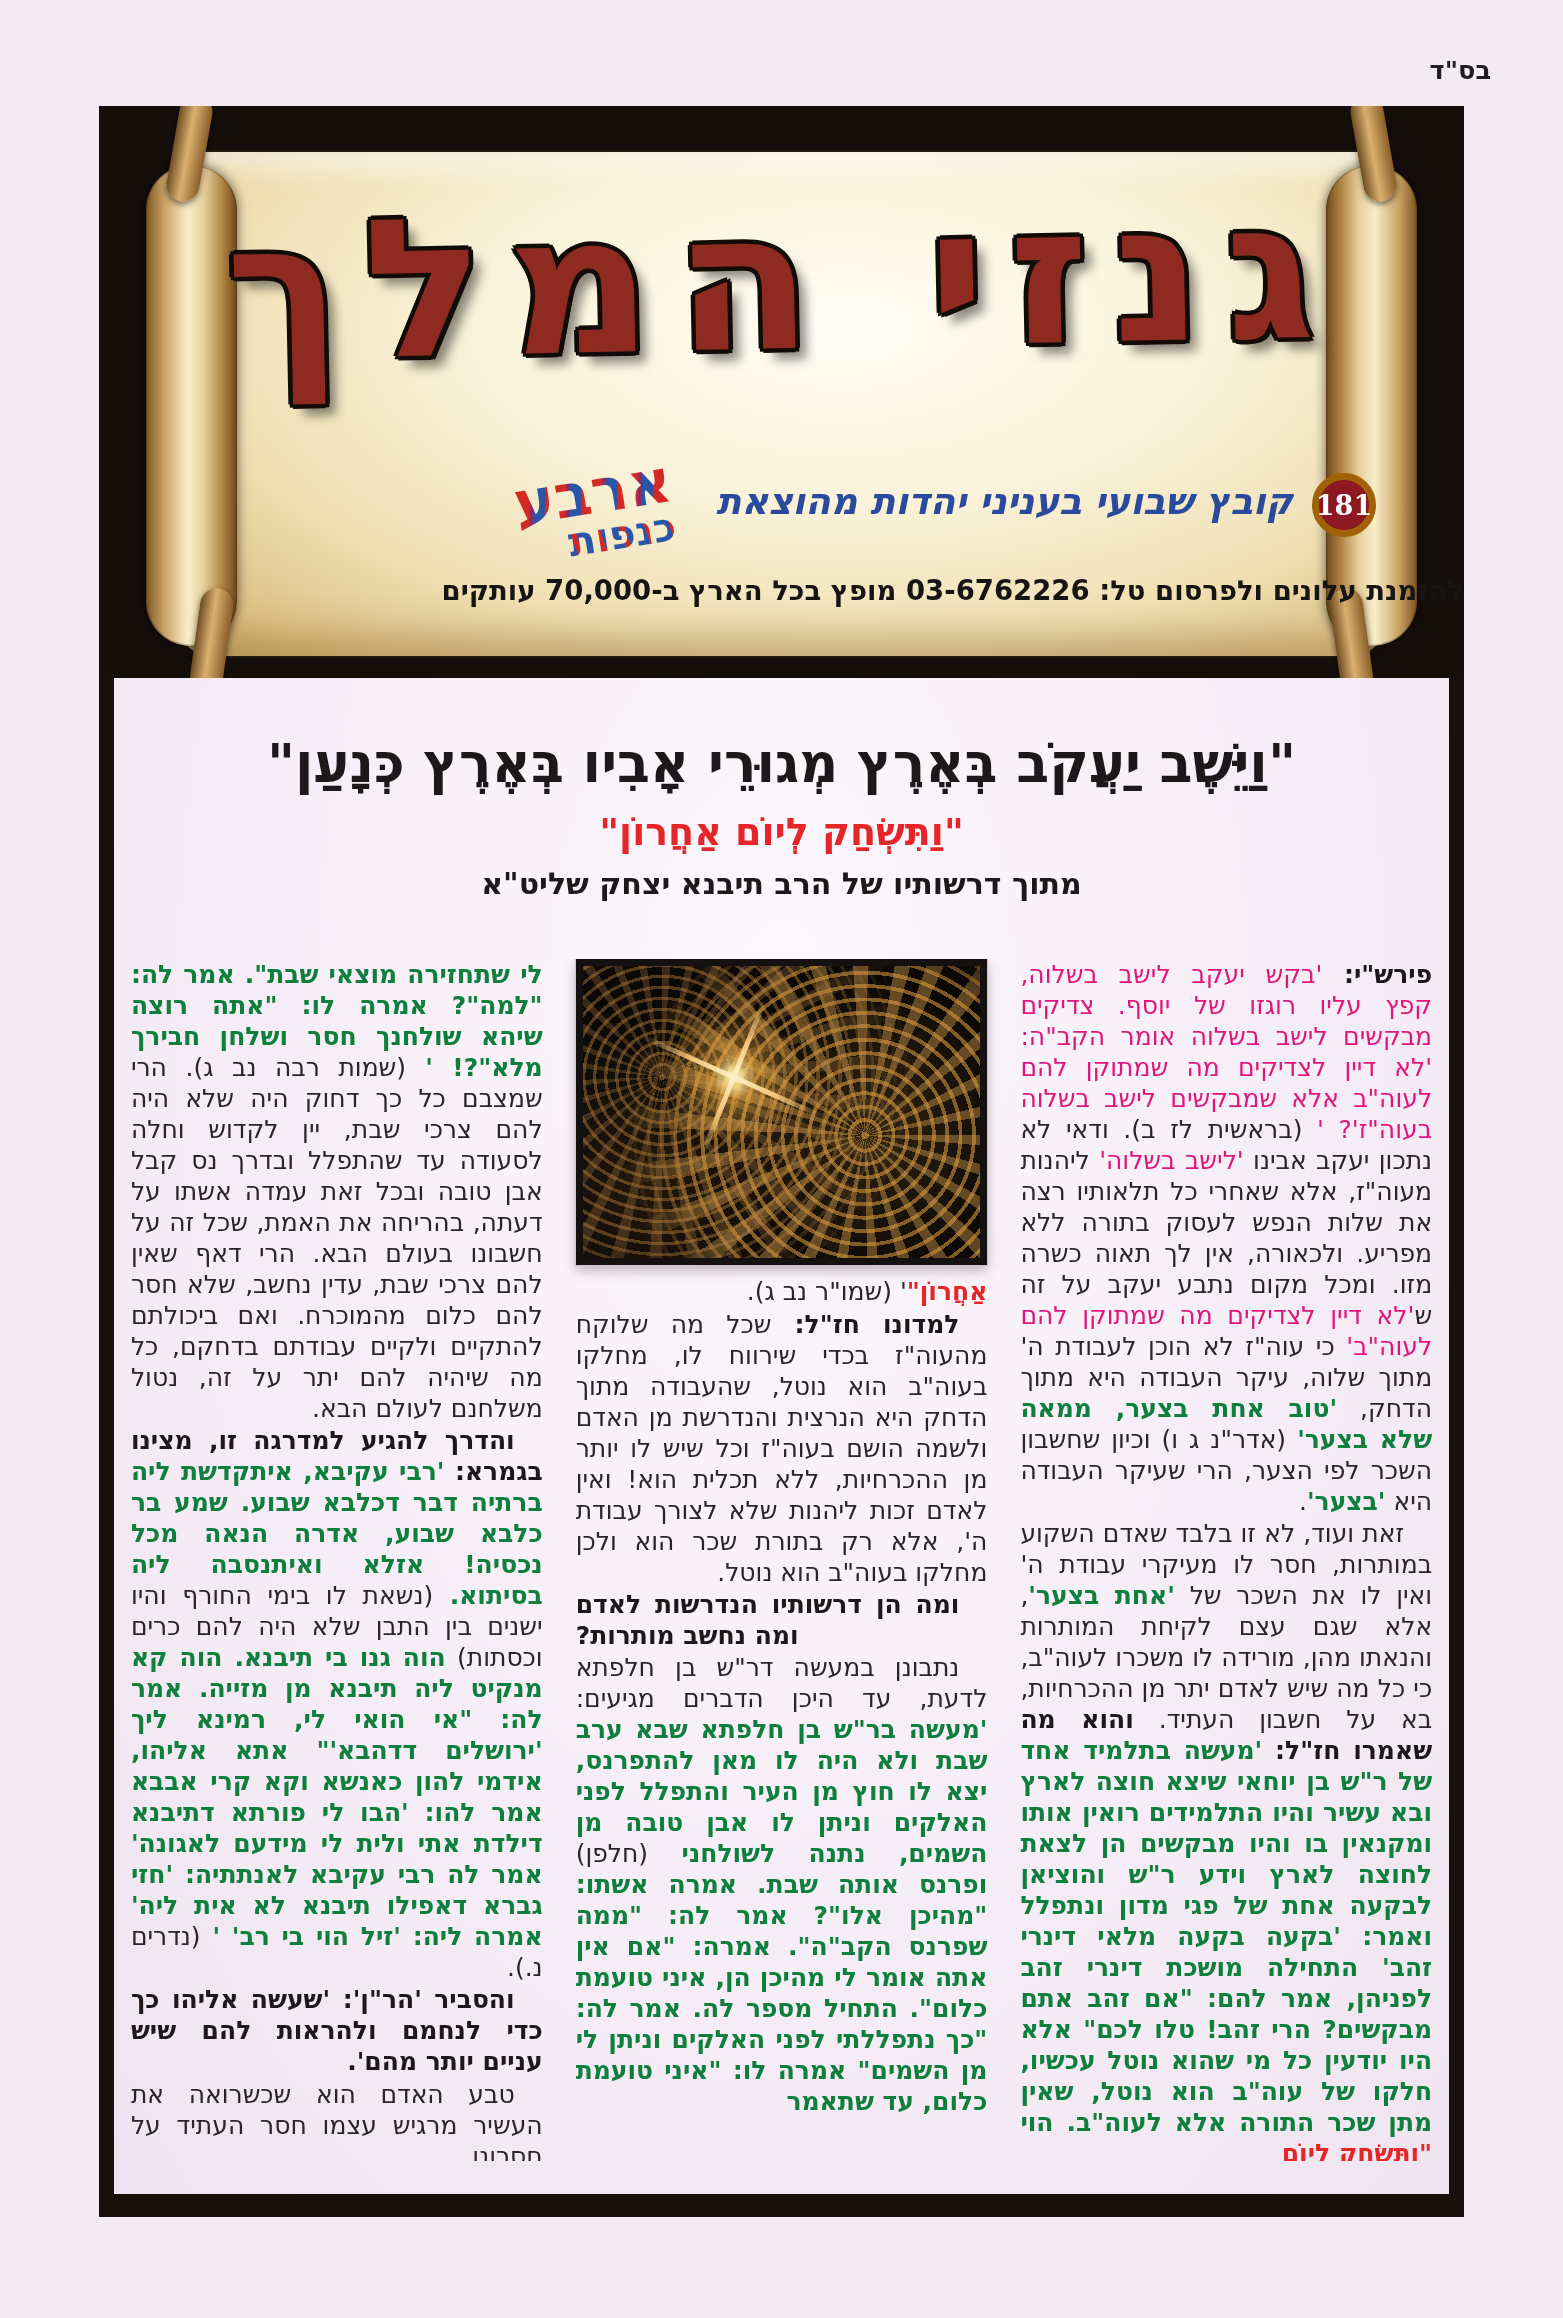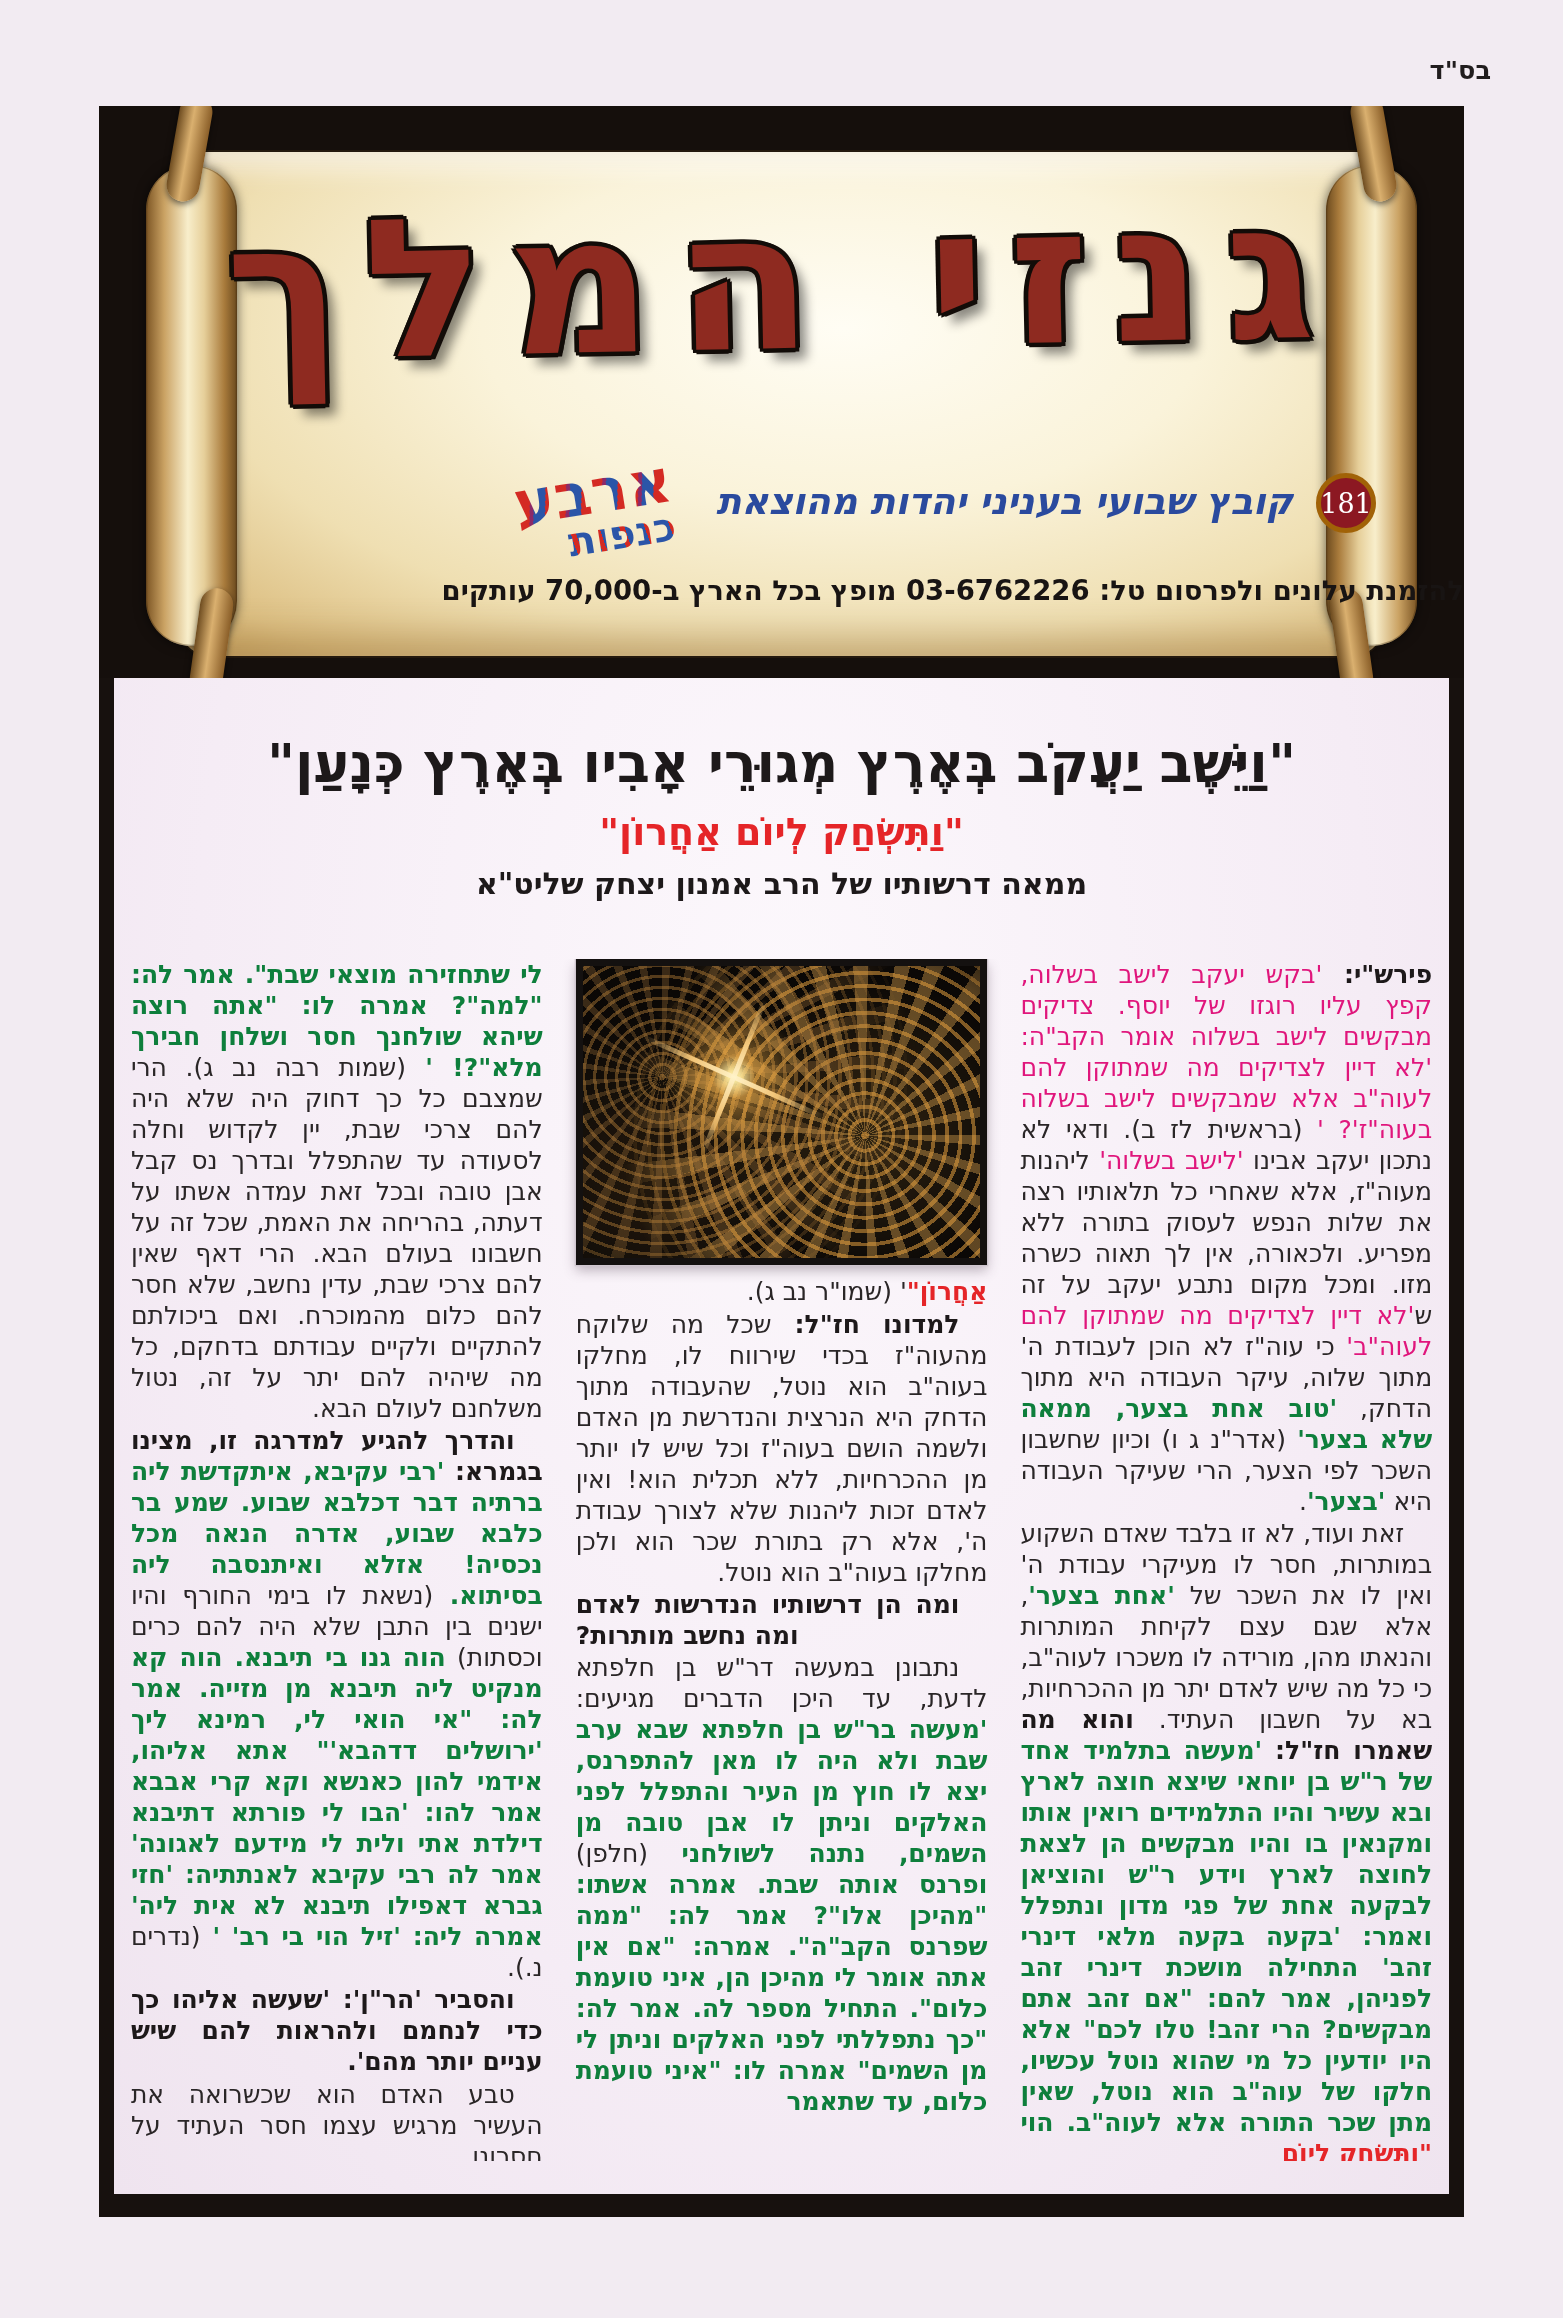--- a/index.html
+++ b/index.html
@@ -26,22 +26,22 @@
   .pole.tl{left:74px;top:-11.5px;transform:rotate(10deg);}
   .pole.bl{left:96px;bottom:-16.6px;transform:rotate(8deg);}
   .pole.tr{right:74px;top:-11.5px;transform:rotate(-10deg);}
   .pole.br{right:96px;bottom:-16.6px;transform:rotate(-8deg);}
   .masthead{position:absolute;left:0;right:0;top:75px;text-align:center;
     font-size:192px;line-height:1.05;font-weight:900;color:#8e2a20;letter-spacing:22px;
     transform:rotate(-1.2deg) scaleX(1.04);
     text-shadow:3.8px 3.8px 0 #120c08,-3.2px 3.2px 0 #120c08,3.2px -3.2px 0 #120c08,-3.2px -3.2px 0 #120c08,0 4.5px 0 #120c08,0 -4.5px 0 #120c08,4.5px 0 0 #120c08,-4.5px 0 0 #120c08,10.2px 11.5px 10.2px rgba(0,0,0,.45);}
   .issue-row{position:absolute;left:0;right:0;top:366px;height:83px;}
   .issue-badge{position:absolute;right:88px;top:1.3px;width:50px;height:50px;border-radius:50%;
-    background:#8c1822;border:5px solid #a16207;display:flex;align-items:center;justify-content:center;
-    color:#fff;font-family:"DejaVu Serif",serif;font-size:27px;font-weight:400;}
+    background:#8c1822;border:7px solid #a16207;display:flex;align-items:center;justify-content:center;
+    color:#fff;font-family:"DejaVu Serif",serif;font-size:27px;font-weight:700;}
   .issue-subtitle{position:absolute;right:171px;top:7.7px;font-size:37px;font-weight:700;font-style:italic;color:#2a4a9e;white-space:nowrap;}
   .brand{position:absolute;left:391px;top:-7.7px;width:211px;text-align:center;transform:rotate(-9deg);line-height:.92;}
   .brand .l1{font-size:61px;font-weight:900;
     background:repeating-linear-gradient(100deg,#d42a23 0 10.2px,#8c2a68 10.2px 14px,#2b55a8 14px 25.6px,#d42a23 25.6px 36px);
     -webkit-background-clip:text;background-clip:text;color:transparent;}
   .brand .l2{font-size:40px;font-weight:900;margin-right:-45px;
     background:repeating-linear-gradient(80deg,#2b55a8 0 9px,#d42a23 9px 14px,#2b55a8 14px 24px);
     -webkit-background-clip:text;background-clip:text;color:transparent;}
   .contact-line{position:absolute;left:0;right:0;top:468px;text-align:right;font-size:27.5px;font-weight:700;color:#181413;}
   
@@ -115,21 +115,21 @@
   </div>
   <div class="contact-line">להזמנת עלונים ולפרסום טל: 03-6762226 מופץ בכל הארץ ב-70,000 עותקים</div>
 </div>
 
 <div class="frame">
   <div class="frame-inner">
 
     <div class="headline">
       <div class="verse">"וַיֵּשֶׁב יַעֲקֹב בְּאֶרֶץ מְגוּרֵי אָבִיו בְּאֶרֶץ כְּנָעַן"</div>
       <div class="subverse">"וַתִּשְׂחַק לְיוֹם אַחֲרוֹן"</div>
-      <div class="byline">ממאה דרשותיו של הרב אמנון יצחק שליט"א</div>
+      <div class="byline">מתוך דרשותיו של הרב תיבנא יצחק שליט"א</div>
     </div>
 
     <div class="columns">
 
       <div class="col">
         <p>
           <span class="seg-b">פירש"י: </span><span class="seg-pink">'בקש יעקב לישב בשלוה, קפץ עליו רוגזו של יוסף. צדיקים מבקשים לישב בשלוה אומר הקב"ה: 'לא דיין לצדיקים מה שמתוקן להם לעוה"ב אלא שמבקשים לישב בשלוה בעוה"ז'? ' </span><span>(בראשית לז ב). ודאי לא נתכון יעקב אבינו </span><span class="seg-pink">'לישב בשלוה'</span><span> ליהנות מעוה"ז, אלא שאחרי כל תלאותיו רצה את שלות הנפש לעסוק בתורה ללא מפריע. ולכאורה, אין לך תאוה כשרה מזו. ומכל מקום נתבע יעקב על זה ש</span><span class="seg-pink">'לא דיין לצדיקים מה שמתוקן להם לעוה"ב'</span><span> כי עוה"ז לא הוכן לעבודת ה' מתוך שלוה, עיקר העבודה היא מתוך הדחק, </span><span class="seg-green">'טוב אחת בצער, ממאה שלא בצער'</span><span> (אדר"נ ג ו) וכיון שחשבון השכר לפי הצער, הרי שעיקר העבודה היא </span><span class="seg-green">'בצער'</span><span>.</span>
         </p>
         <p class="ind">
           <span>זאת ועוד, לא זו בלבד שאדם השקוע במותרות, חסר לו מעיקרי עבודת ה' ואין לו את השכר של </span><span class="seg-green">'אחת בצער'</span><span>, אלא שגם עצם לקיחת המותרות והנאתו מהן, מורידה לו משכרו לעוה"ב, כי כל מה שיש לאדם יתר מן ההכרחיות, בא על חשבון העתיד. </span><span class="seg-b">והוא מה שאמרו חז"ל: </span><span class="seg-green">'מעשה בתלמיד אחד של ר"ש בן יוחאי שיצא חוצה לארץ ובא עשיר והיו התלמידים רואין אותו ומקנאין בו והיו מבקשים הן לצאת לחוצה לארץ וידע ר"ש והוציאן לבקעה אחת של פגי מדון ונתפלל ואמר: 'בקעה בקעה מלאי דינרי זהב' התחילה מושכת דינרי זהב לפניהן, אמר להם: "אם זהב אתם מבקשים? הרי זהב! טלו לכם" אלא היו יודעין כל מי שהוא נוטל עכשיו, חלקו של עוה"ב הוא נוטל, שאין מתן שכר התורה אלא לעוה"ב. הוי </span><span class="seg-red">"וַתִּשְׂחַק לְיוֹם</span>

